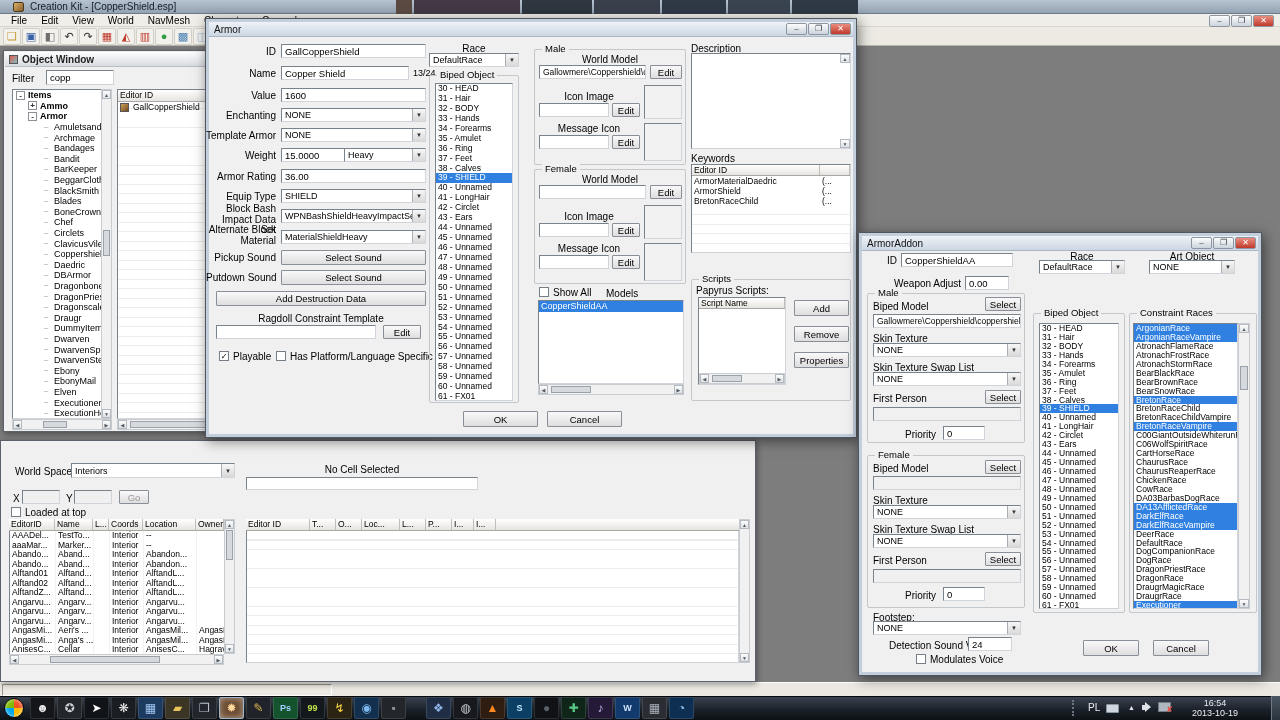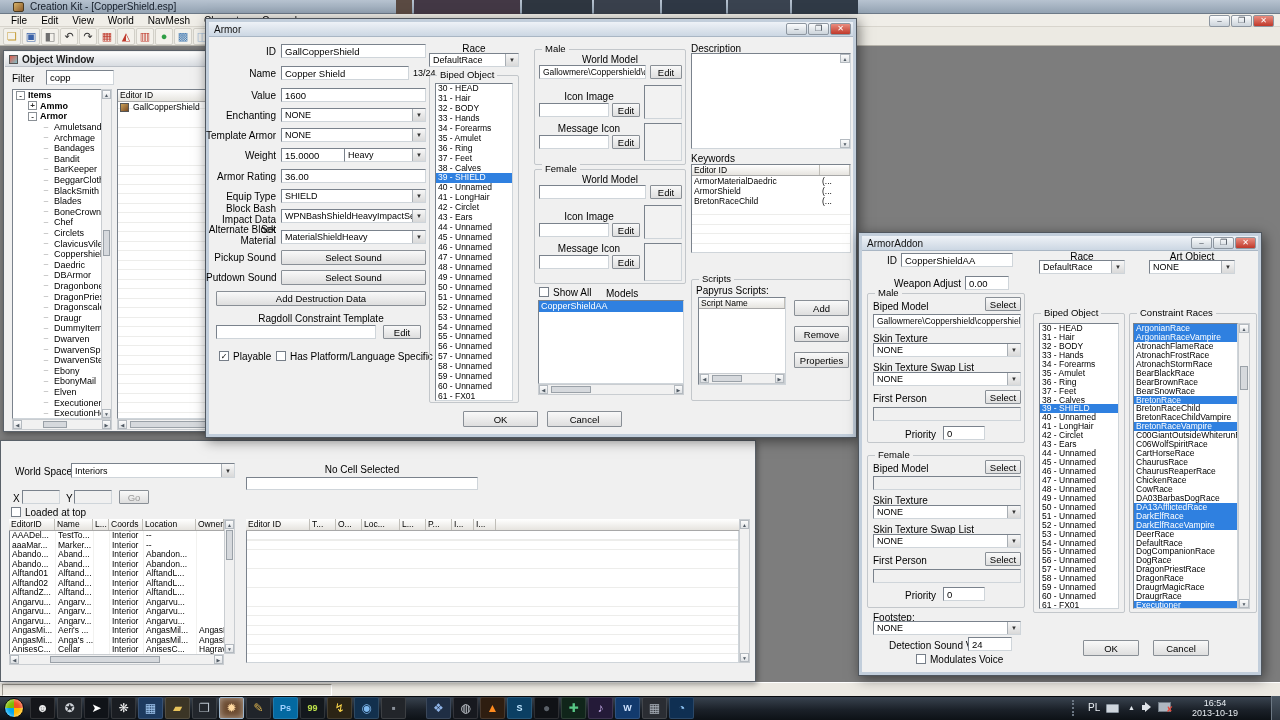--- a/index.html
+++ b/index.html
@@ -855,21 +855,21 @@
 <div class="a ticons" style="left:30px">
   <div class="tbi" style="color: rgb(232, 232, 232); background: rgb(21, 22, 26);">☻</div>
     <div class="tbi" style="color: rgb(207, 211, 216); background: rgb(35, 38, 43);">✪</div>
     <div class="tbi" style="color: rgb(255, 255, 255); background: rgb(16, 19, 24);">➤</div>
     <div class="tbi" style="color: rgb(240, 240, 240); background: rgb(26, 29, 34);">❋</div>
     <div class="tbi" style="color: rgb(159, 198, 239); background: rgb(29, 58, 95);">▦</div>
     <div class="tbi" style="color: rgb(232, 195, 90); background: rgb(59, 53, 38);">▰</div>
     <div class="tbi" style="color: rgb(185, 194, 204); background: rgb(34, 38, 44);">❐</div>
     <div class="tbi act" style="color: rgb(255, 217, 160); background: rgb(107, 74, 47);">✹</div>
     <div class="tbi" style="color: rgb(224, 182, 78); background: rgb(32, 36, 42);">✎</div>
-    <div class="tbi txt" style="color: rgb(159, 209, 255); background: #0369a1;">Ps</div>
+    <div class="tbi txt" style="color: rgb(159, 209, 255); background: #14532d;">Ps</div>
     <div class="tbi txt" style="color: rgb(189, 226, 74); background: rgb(19, 24, 29);">99</div>
     <div class="tbi" style="color: rgb(255, 216, 74); background: rgb(43, 36, 21);">↯</div>
     <div class="tbi" style="color: rgb(127, 185, 239); background: rgb(18, 48, 77);">◉</div>
     <div class="tbi" style="color: rgb(138, 144, 153); background: rgb(34, 37, 42);">▪</div>
 </div>
 <div class="a ticons" style="left:426px">
   <div class="tbi" style="color: rgb(143, 180, 232); background: rgb(31, 46, 68);">❖</div>
     <div class="tbi" style="color: rgb(205, 210, 216); background: rgb(23, 25, 31);">◍</div>
     <div class="tbi" style="color: rgb(255, 138, 30); background: rgb(46, 29, 16);">▲</div>
     <div class="tbi txt" style="color: rgb(191, 230, 255); background: rgb(11, 63, 99);">S</div>

